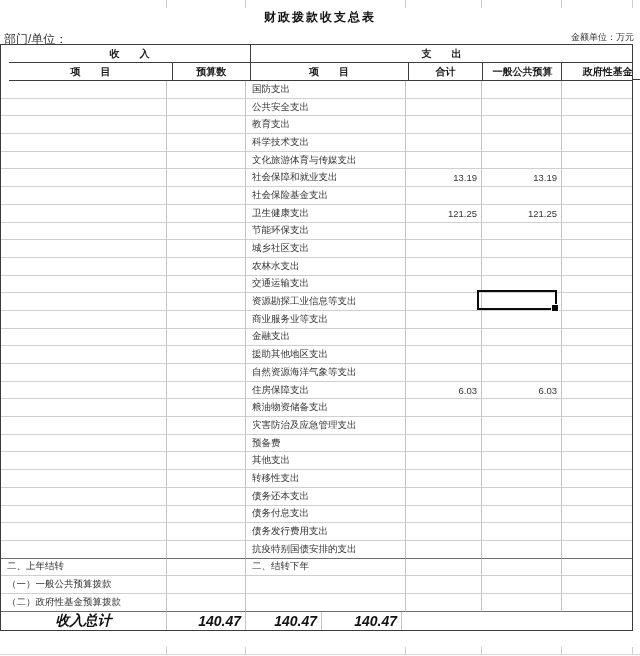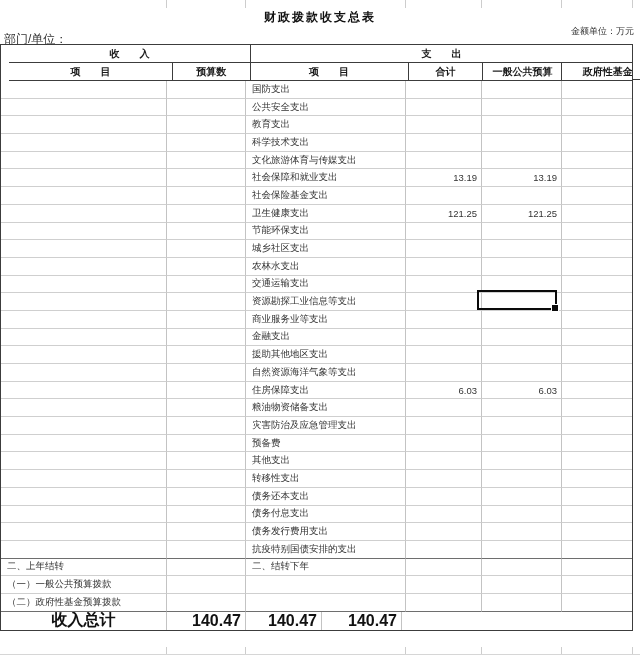--- a/index.html
+++ b/index.html
@@ -6,21 +6,21 @@
   .sheet{
     position:relative;width:640px;height:656px;background:#ffffff;
     font-family:"Liberation Sans","DejaVu Sans",sans-serif;color:#2b2b2b;
     overflow:hidden;
   }
   .title{
     position:absolute;top:9px;left:0;width:640px;text-align:center;
     font-size:12px;font-weight:bold;letter-spacing:2px;color:#111;
   }
   .meta-left{position:absolute;top:31px;left:4px;font-size:12px;color:#333;}
-  .meta-right{position:absolute;top:25px;right:6px;font-size:9px;color:#333;}
+  .meta-right{position:absolute;top:31px;right:6px;font-size:9px;color:#333;}
   .tbl{
     position:absolute;top:44px;left:0;width:633px;
     border:1px solid #3c3c3c;box-sizing:border-box;background:#fff;
   }
   .hrow{display:flex;height:18px;margin-left:8px;}
   .hcell{
     box-sizing:border-box;border-right:1px solid #3c3c3c;border-bottom:1px solid #3c3c3c;
     font-weight:bold;font-size:10px;color:#1a1a1a;
     display:flex;align-items:center;justify-content:center;overflow:hidden;white-space:nowrap;
   }
@@ -33,21 +33,21 @@
     box-sizing:border-box;border-right:1px solid #c3c3c3;border-bottom:1px solid #cfcfcf;
     font-size:9.5px;color:#333;display:flex;align-items:center;
     overflow:hidden;white-space:nowrap;
   }
   .cell.lab{padding-left:6px;justify-content:flex-start;}
   .cell.num{padding-right:4px;justify-content:flex-end;}
   .cell.ctr{justify-content:center;}
   .cell.w5{border-right:none;}
   .row.dark-bottom .cell{border-bottom-color:#6e6e6e;}
   .trow{display:flex;height:18px;font-weight:bold;}
-  .trow .cell{font-size:16px;color:#111;border-bottom:none;}
+  .trow .cell{font-size:14px;color:#111;border-bottom:none;font-style:italic;}
   .sel{
     position:absolute;left:477px;top:290px;width:80px;height:20px;
     border:2px solid #0a0a0a;box-sizing:border-box;background:transparent;
   }
   .handle{
     position:absolute;right:-4px;bottom:-4px;width:6px;height:6px;
     background:#0a0a0a;border:1px solid #ffffff;
   }
   .vstub{position:absolute;width:1px;height:8px;background:#cdcdcd;}
   .vstub.top{top:0;}

